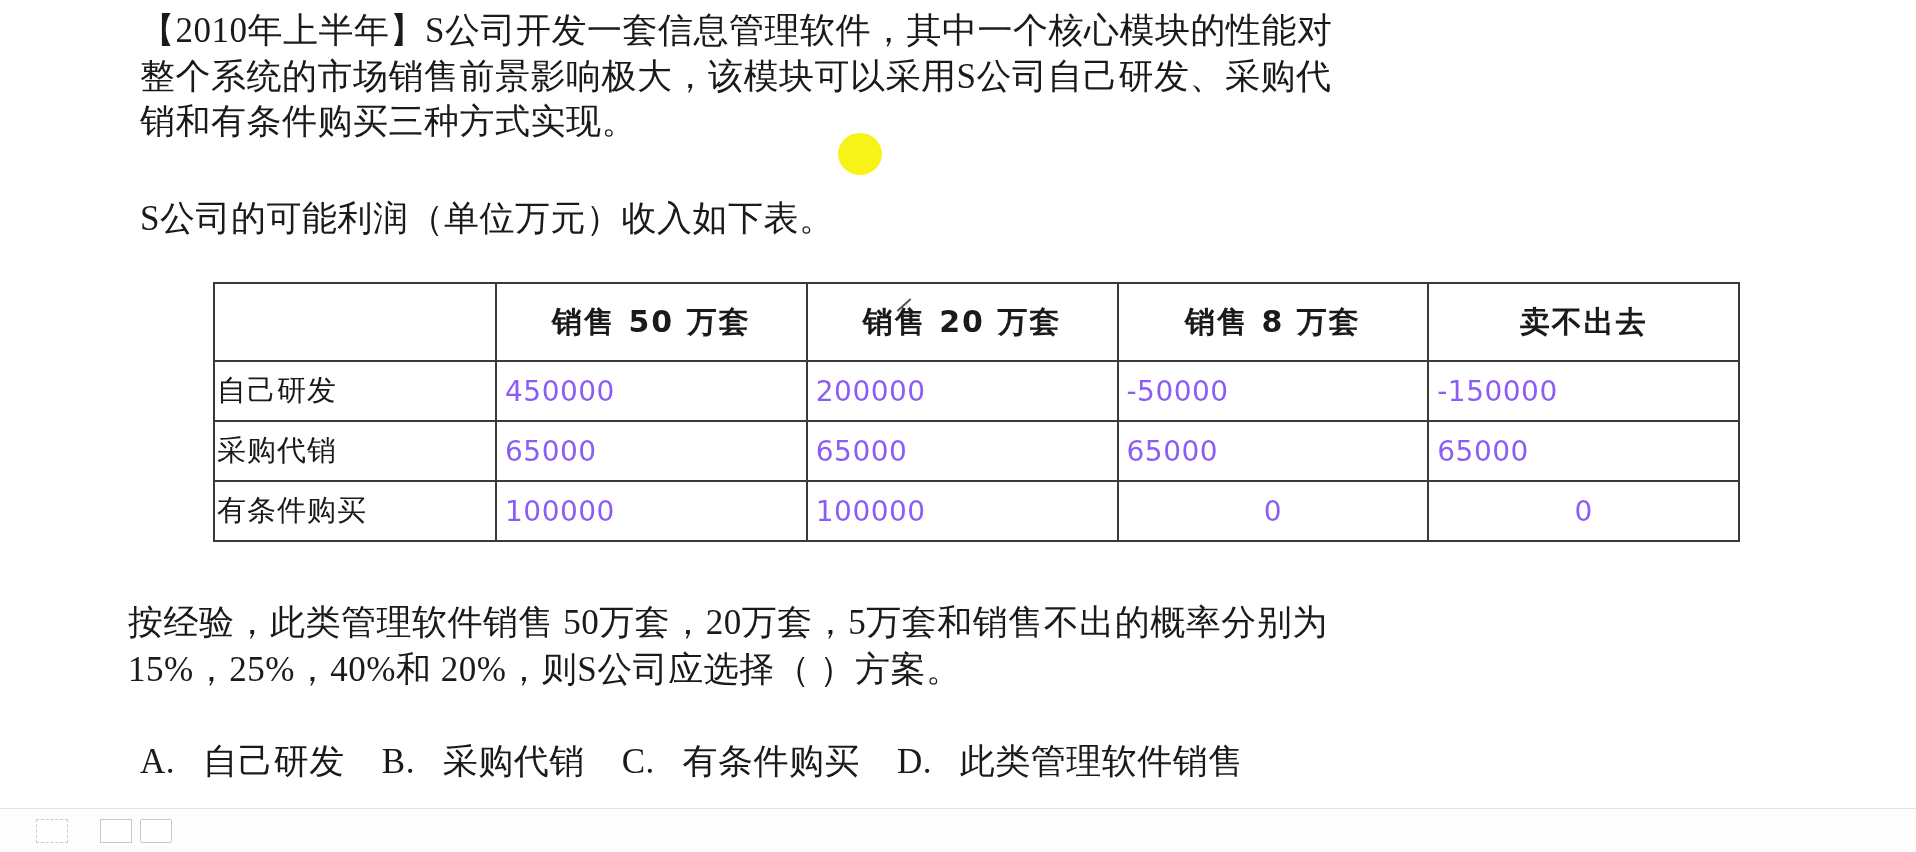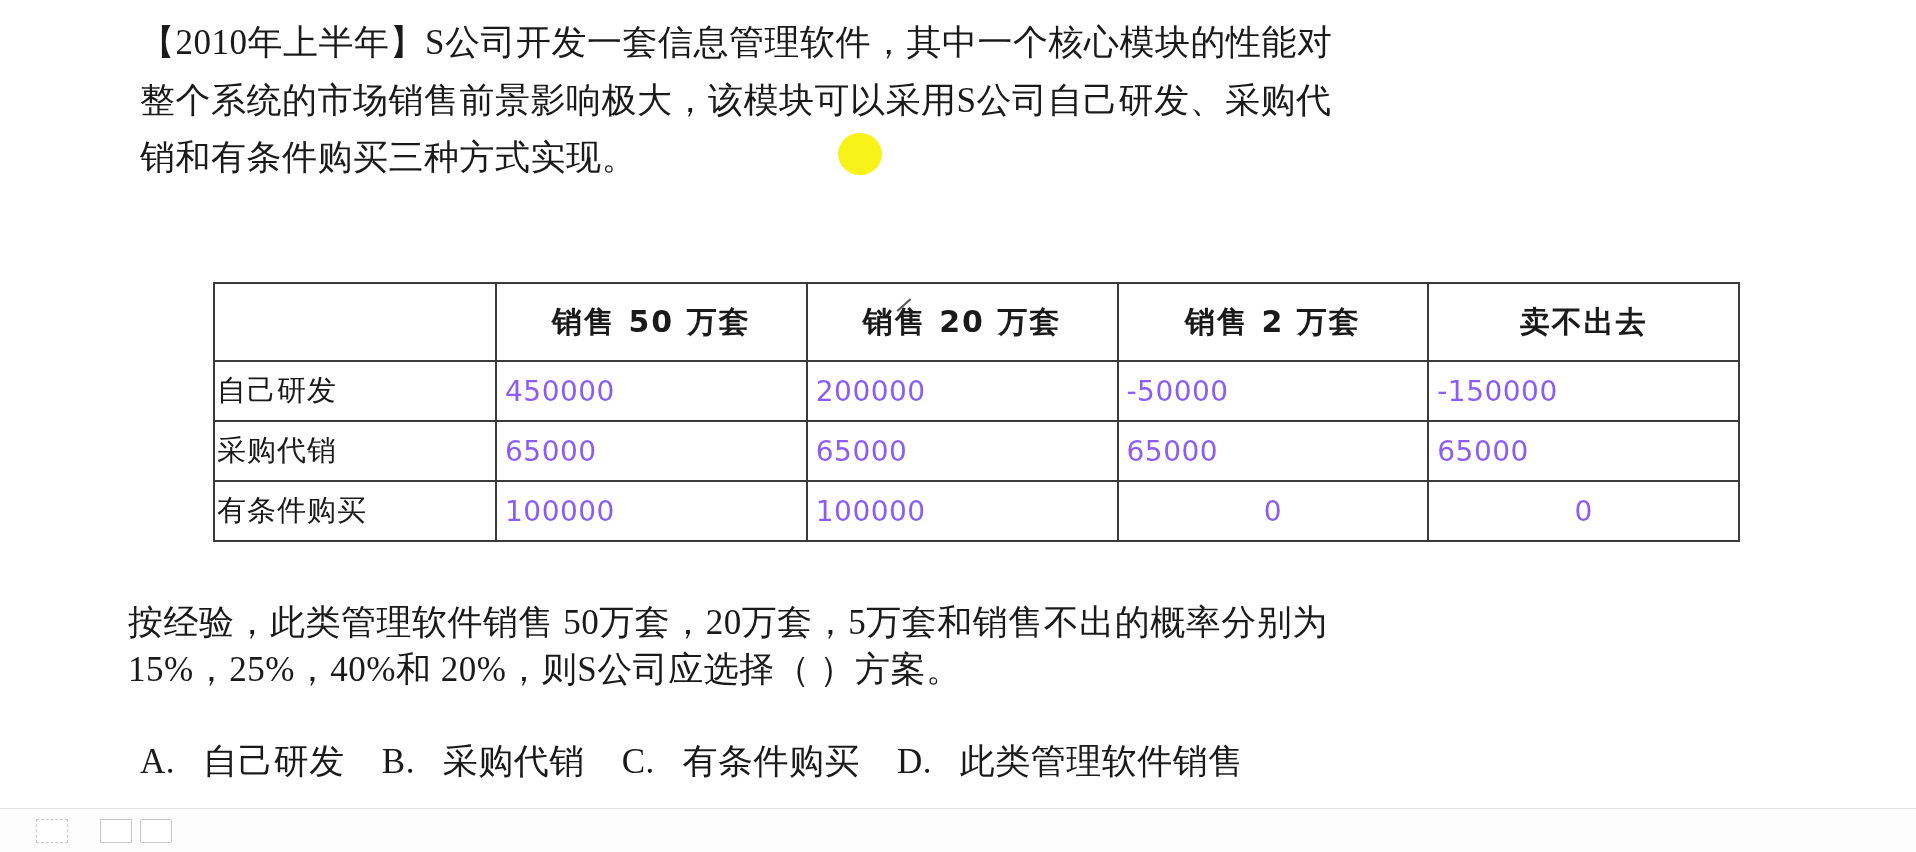--- a/index.html
+++ b/index.html
@@ -29,21 +29,20 @@
     left: 140px;
     top: 8px;
     width: 1660px;
     font-size: 35px;
     line-height: 1.30;
     letter-spacing: 0.5px;
     text-align: justify;
   }
   .para-main .line {
     white-space: pre;
-    margin-top: 12px;
   }
   .para-main .line.l1 { text-indent: 0; }
 
   
   .yellow-dot {
     position: absolute;
     left: 838px;
     top: 133px;
     width: 44px;
     height: 42px;
@@ -174,29 +173,30 @@
 <div class="page">
 
   <div class="para-main">
     <div class="line l1">【2010年上半年】S公司开发一套信息管理软件，其中一个核心模块的性能对</div>
     <div class="line">整个系统的市场销售前景影响极大，该模块可以采用S公司自己研发、采购代</div>
     <div class="line">销和有条件购买三种方式实现。</div>
   </div>
 
   <div class="yellow-dot"></div>
 
+  <div class="para-sub">S公司的可能利润（单位万元）收入如下表。</div>
 
   <div class="tbl-wrap">
     <table class="profit">
       <thead>
         <tr>
           <th class="corner"></th>
           <th>销售 50 万套</th>
           <th>销售 20 万套</th>
-          <th>销售 2 万套</th>
+          <th>销售 8 万套</th>
           <th>卖不出去</th>
         </tr>
       </thead>
       <tbody>
         <tr>
           <td class="rowhead">自己研发</td>
           <td class="val">450000</td>
           <td class="val">200000</td>
           <td class="val">-50000</td>
           <td class="val">-150000</td>

